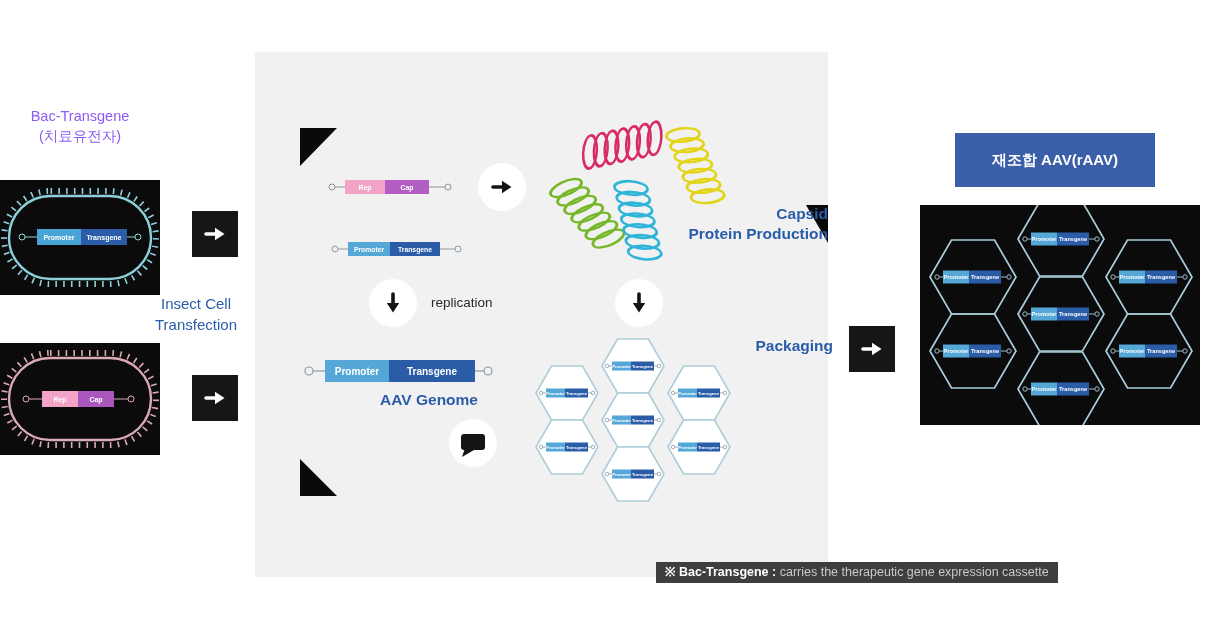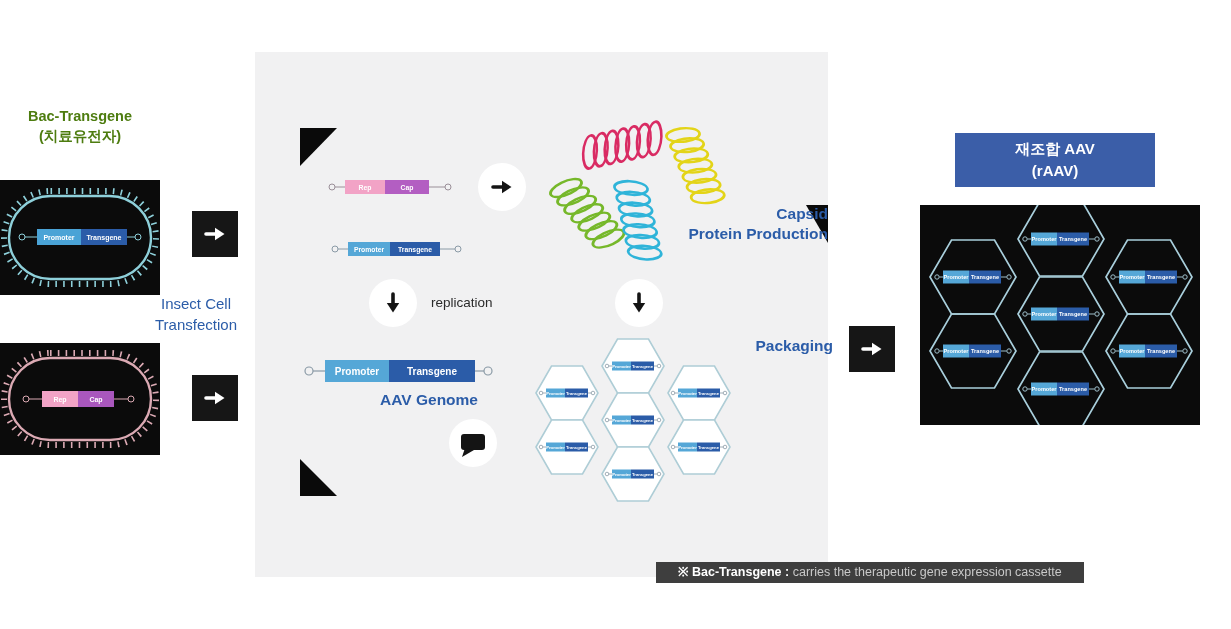--- a/index.html
+++ b/index.html
@@ -1,27 +1,27 @@
 <!DOCTYPE html>
 <html><head>
 <meta charset="utf-8">
 <style>
   *{margin:0;padding:0;box-sizing:border-box}
   html,body{background:#ffffff}
   body{font-family:"Liberation Sans",sans-serif}
   .stage{position:relative;width:1231px;height:629px;background:#fff;overflow:hidden}
   .blk{position:absolute;background:#0b0b0b}
-  .vlabel{position:absolute;left:0;width:160px;text-align:center;font-weight:bold;font-size:14.5px;color:#4d7c0f;line-height:20px}
+  .vlabel{position:absolute;left:0;width:160px;text-align:center;font-weight:normal;font-size:14.5px;color:#8b5cf6;line-height:20px}
   .arrow-btn{position:absolute;width:46px;height:46px;background:#161616;display:flex;align-items:center;justify-content:center}
   .transfection{position:absolute;left:138px;top:293px;width:116px;text-align:center;color:#2b5ca8;font-weight:normal;font-size:15px;line-height:21px}
   .panel{position:absolute;left:255px;top:52px;width:573px;height:525px;background:#f1f1f2}
   .panel-label{position:absolute;color:#2b5ca8;font-weight:bold;font-size:15.5px;text-align:right;line-height:1.3}
   .plain-label{position:absolute;color:#2a2a2a;font-size:13.5px}
-  .raav-header{position:absolute;left:955px;top:133px;width:200px;height:54px;background:#3b5ea8;color:#fff;font-weight:bold;font-size:15px;display:flex;flex-direction:column;align-items:center;justify-content:center;line-height:1.45;text-align:center}
-  .footnote{position:absolute;left:656px;height:21px;background:#3e3e3e;font-size:12.5px;line-height:21px;padding:0 22px;white-space:nowrap}
+  .raav-header{position:absolute;left:955px;top:133px;width:200px;height:54px;background:#3b5ea8;color:#fff;font-weight:bold;font-size:15px;display:flex;align-items:center;justify-content:center;line-height:1.45;text-align:center}
+  .footnote{position:absolute;left:656px;height:21px;background:#3e3e3e;font-size:12.5px;line-height:21px;padding:0 9px;white-space:nowrap}
   .footnote .marker,.footnote .term{font-weight:bold;color:#ffffff}
   .footnote .desc{color:#c9c9c9}
   svg{display:block}
   svg text{font-family:"Liberation Sans",sans-serif;font-weight:bold;fill:#ffffff}
 </style>
 </head>
 <body>
 
 <div class="stage">
 

